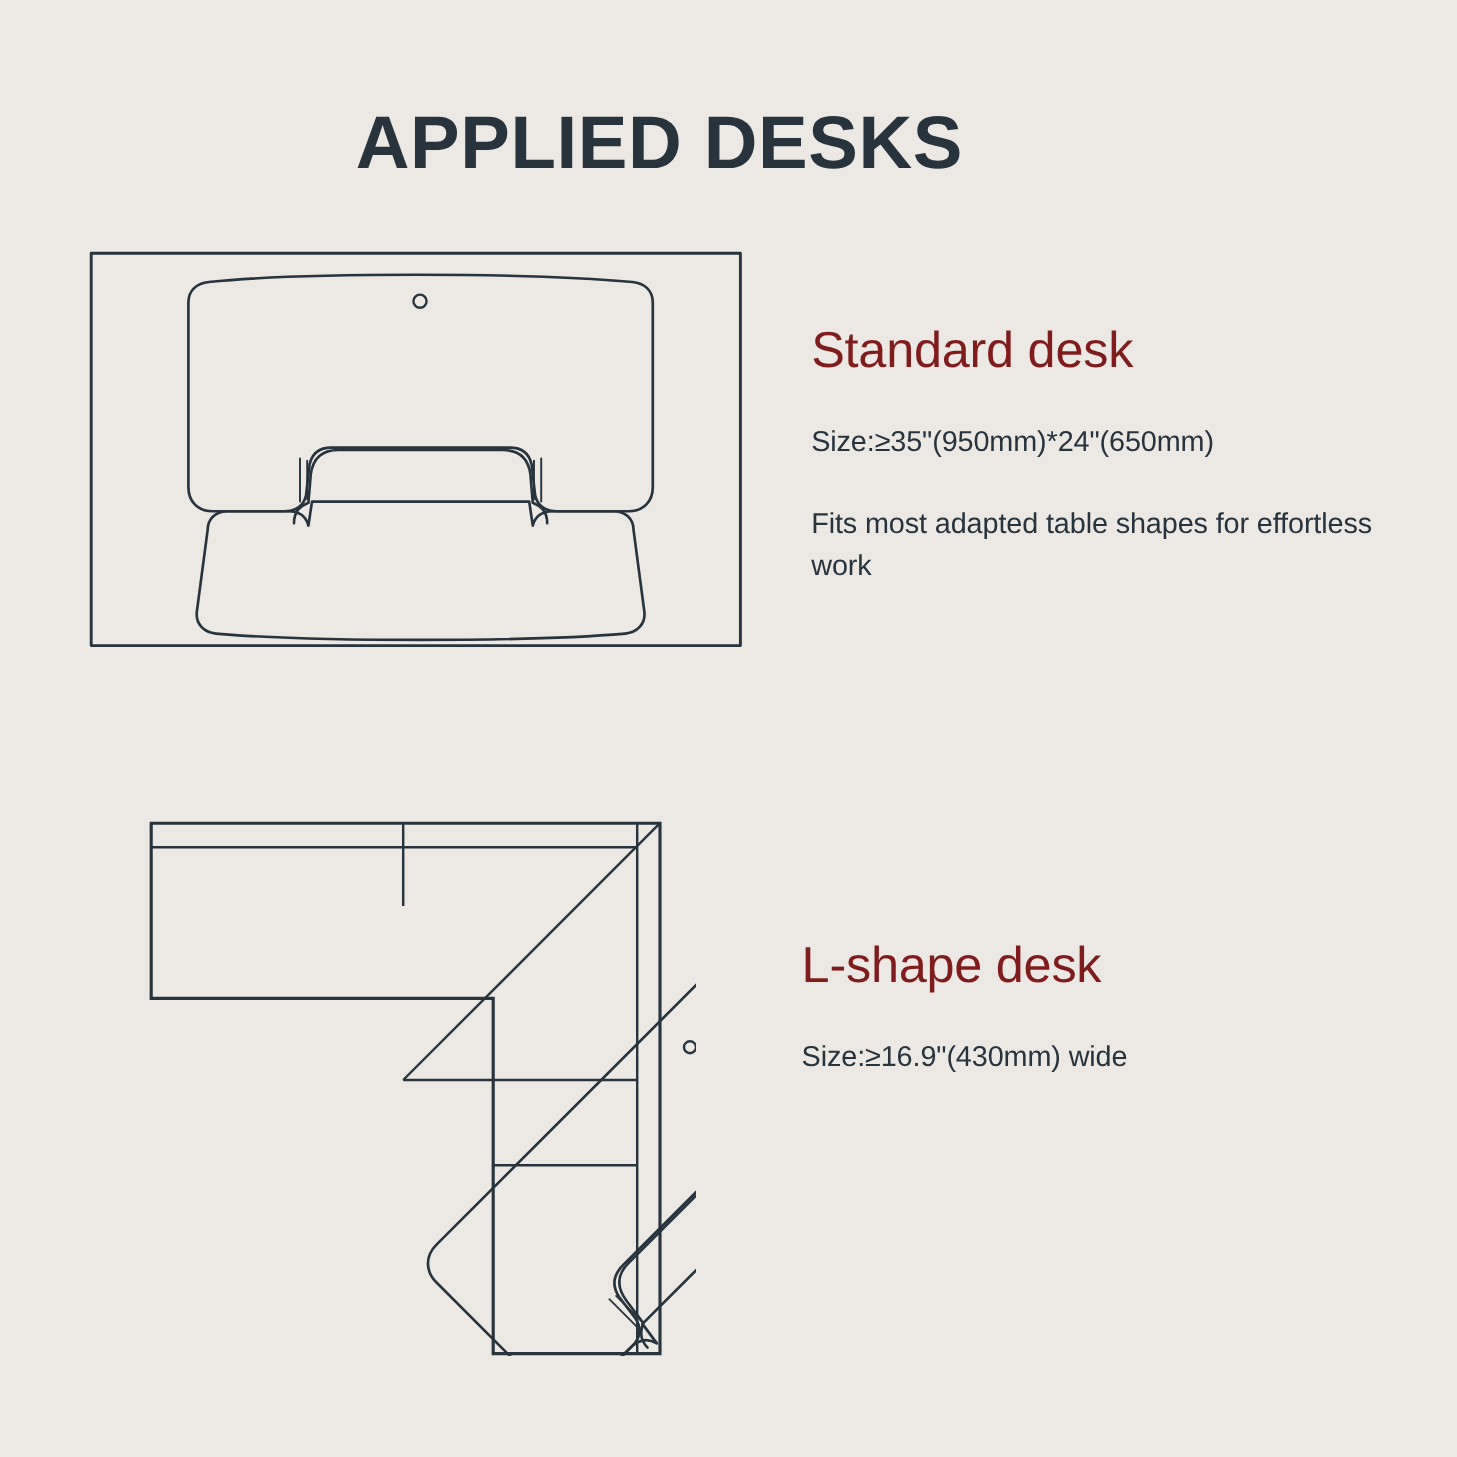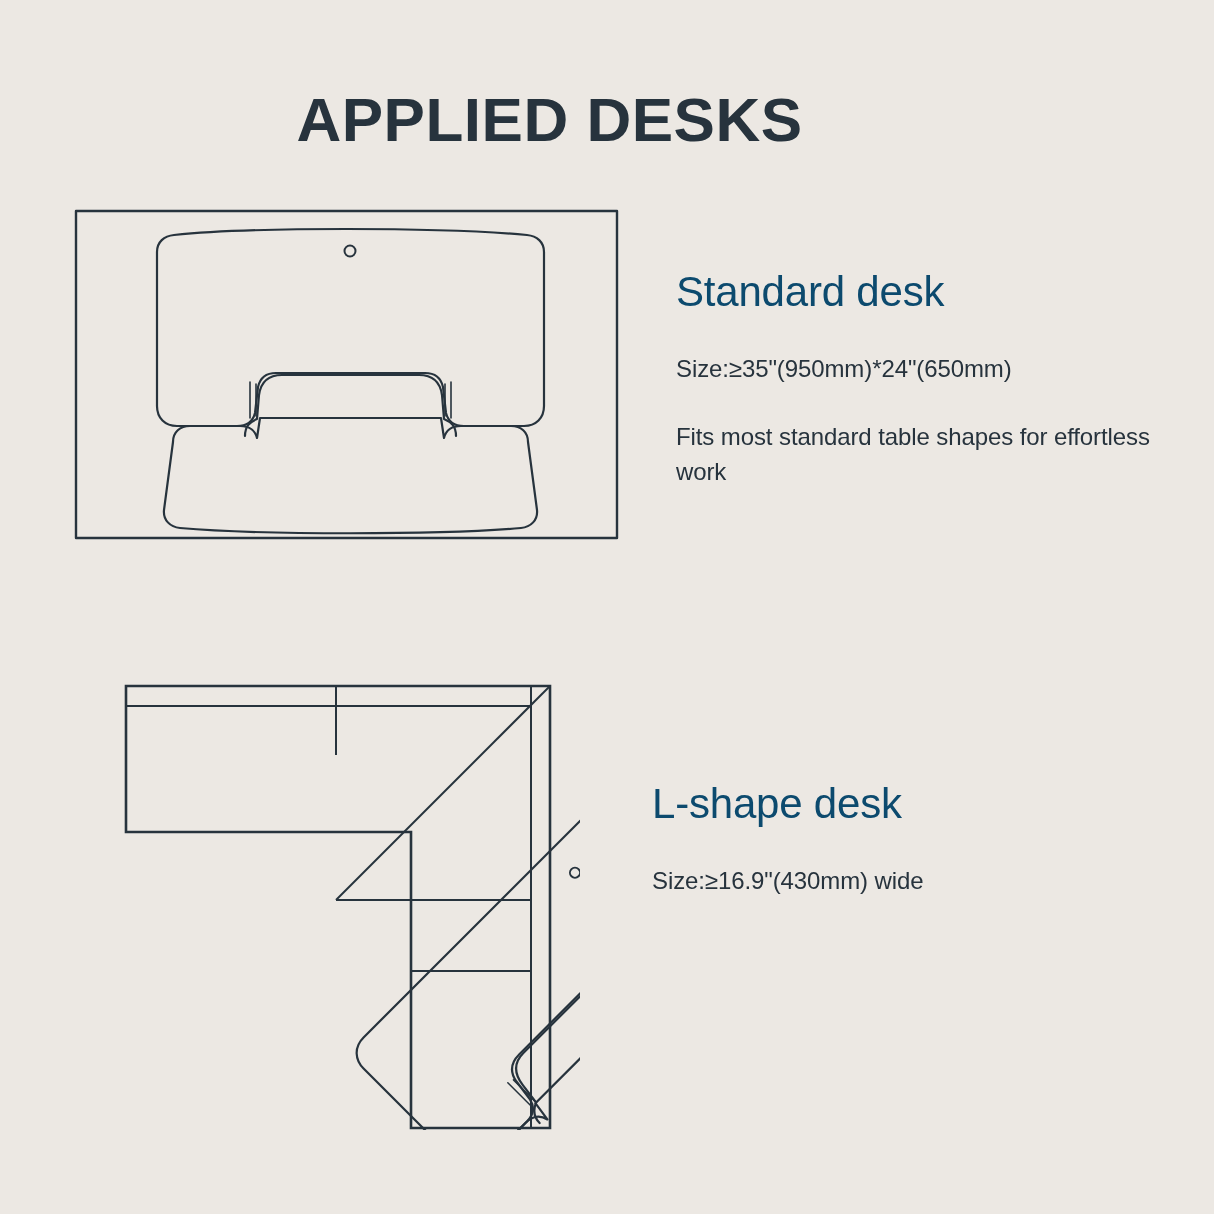--- a/index.html
+++ b/index.html
@@ -44,28 +44,28 @@
 
   #illus-standard { left: 60px;  top: 190px; }
   #illus-lshape   { left: 100px; top: 655px; }
 
   
   .info-block {
     position: absolute;
     width: 520px;
   }
   #info-standard { left: 676px; top: 268px; }
-  #info-lshape   { left: 652px; top: 780px; }
+  #info-lshape   { left: 668px; top: 780px; }
 
   .info-heading {
     font-size: 42px;
     font-weight: 400;
     line-height: 1.12;
     margin: 0 0 38px 0;
-    color: #0c4a6e;
+    color: #7f1d1d;
     letter-spacing: -0.2px;
     white-space: nowrap;
   }
   .info-size {
     font-size: 24px;
     font-weight: 400;
     line-height: 1.3;
     margin: 0 0 36px 0;
     color: #27333d;
     letter-spacing: -0.1px;
@@ -210,21 +210,21 @@
             <circle cx="288" cy="33" r="5" stroke-width="2"></circle>
           </g>
         </g>
       </g>
     </svg>
   </div>
 
   <div class="info-block" id="info-standard">
     <h2 class="info-heading">Standard desk</h2>
     <p class="info-size">Size:≥35"(950mm)*24"(650mm)</p>
-    <p class="info-desc">Fits most standard table shapes for effortless work</p>
+    <p class="info-desc">Fits most adapted table shapes for effortless work</p>
   </div>
 
   <div class="info-block" id="info-lshape">
     <h2 class="info-heading">L-shape desk</h2>
     <p class="info-size">Size:≥16.9"(430mm) wide</p>
   </div>
 
 </div>
 
 </body></html>

